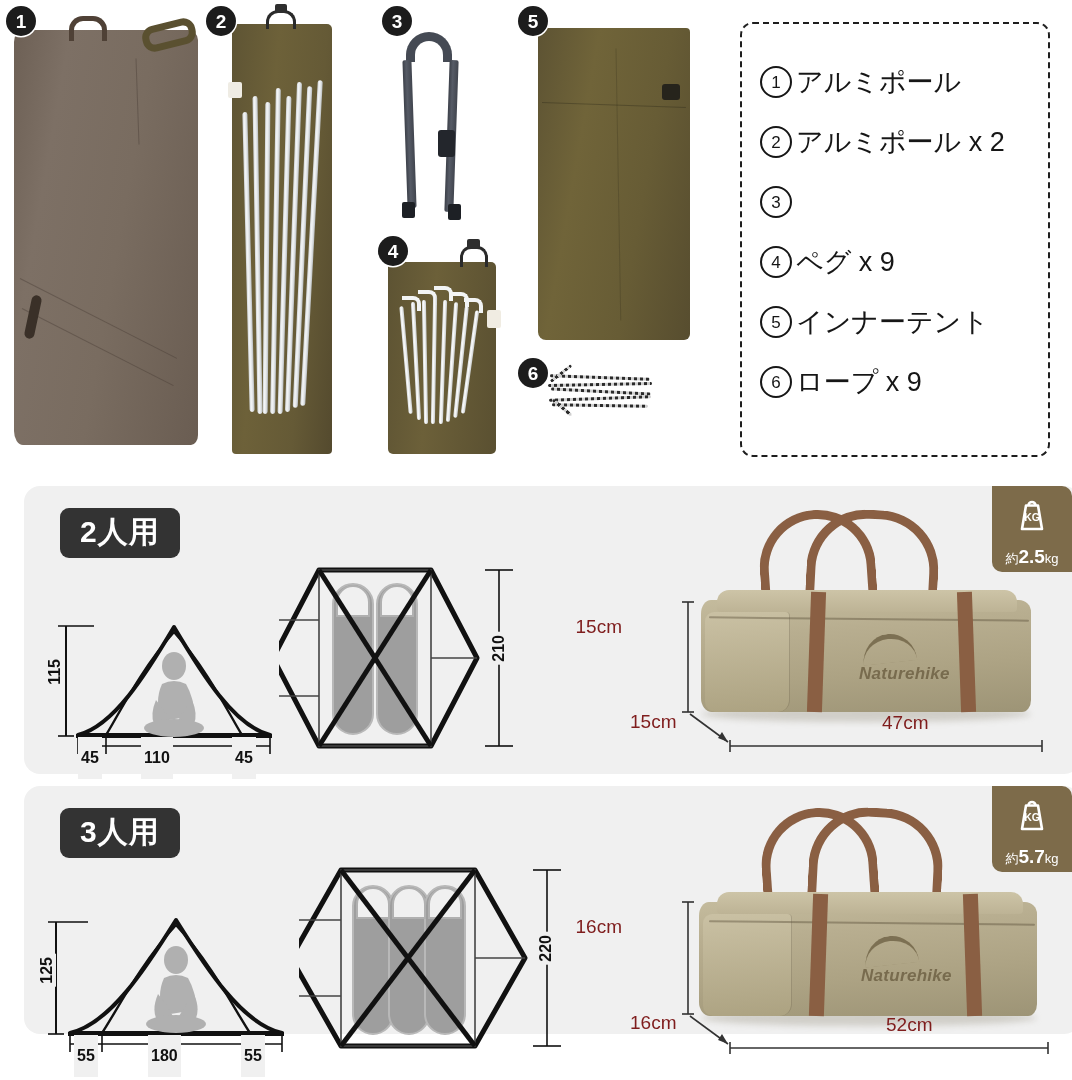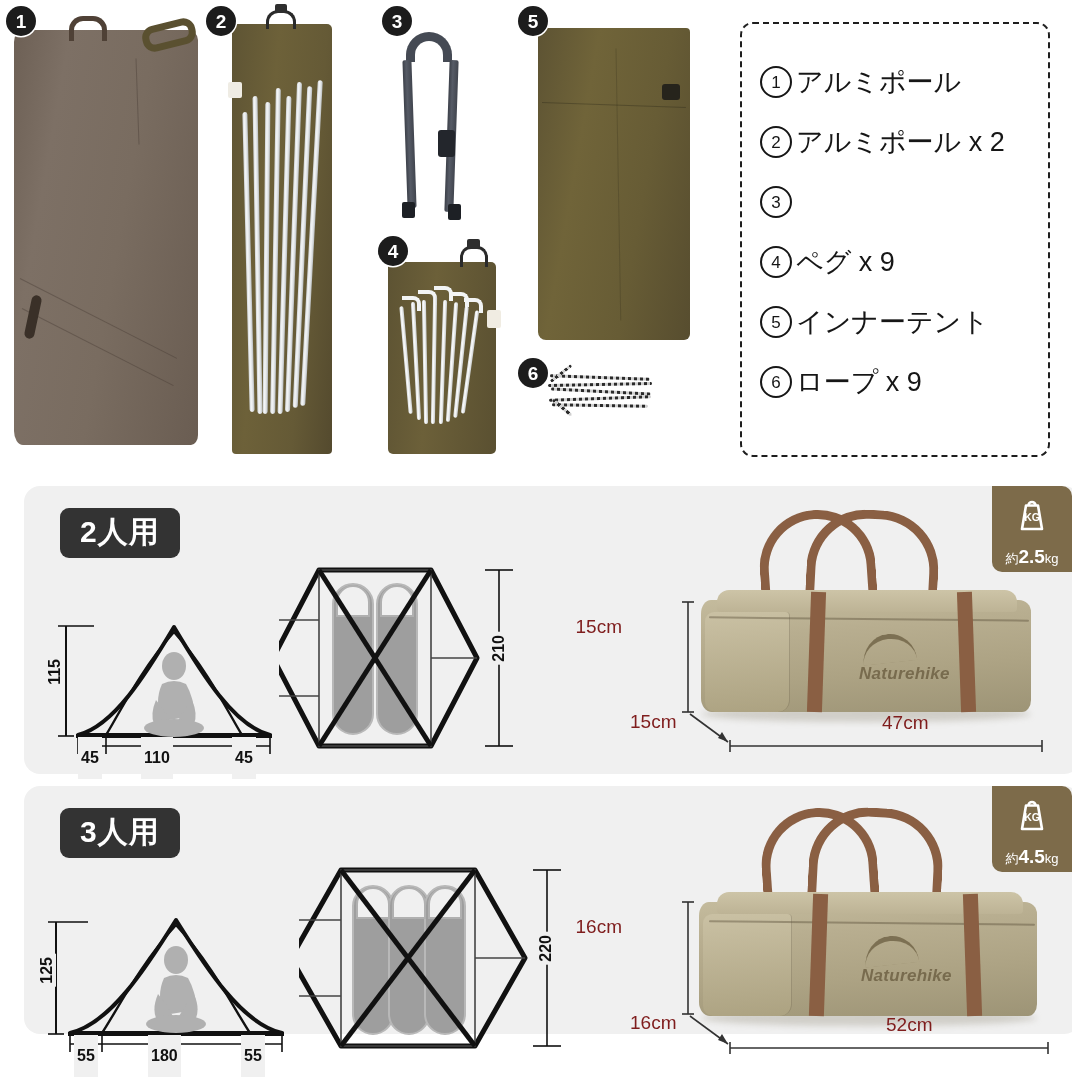--- a/index.html
+++ b/index.html
@@ -606,21 +606,21 @@
 <div class="spec-panel" id="panel-3p">
 
   <div class="size-badge">3人用</div>
 
   <div class="kg-badge">
     <svg class="kg-icon" viewBox="0 0 44 44">
       <path d="M16 13.5 L12 37 H32 L28 13.5 Z" fill="none" stroke="#ffffff" stroke-width="2.6" stroke-linejoin="round"></path>
       <path d="M18.5 13.5 a3.5 3.5 0 0 1 7 0" fill="none" stroke="#ffffff" stroke-width="2.6"></path>
       <text x="22" y="29" font-family="Liberation Sans, sans-serif" font-size="10.5" font-weight="bold" fill="#ffffff" text-anchor="middle">KG</text>
     </svg>
-    <div class="kg-text"><span>約</span><b>4.5</b><span>kg</span></div>
+    <div class="kg-text"><span>約</span><b>5.7</b><span>kg</span></div>
   </div>
 
   <svg class="draw" style="left:12px; top:112px;" width="280" height="156" viewBox="0 0 280 156">
     <line x1="20" y1="24" x2="20" y2="136" stroke="#111" stroke-width="2"></line>
     <line x1="12" y1="24" x2="52" y2="24" stroke="#111" stroke-width="1.6"></line>
     <line x1="12" y1="136" x2="28" y2="136" stroke="#111" stroke-width="1.6"></line>
     <line x1="32" y1="136" x2="248" y2="136" stroke="#111" stroke-width="4"></line>
     <path d="M34 135 C74 126 110 70 140 22 C170 70 206 126 246 135 Z" fill="none" stroke="#111" stroke-width="4" stroke-linejoin="round"></path>
     <path d="M66 135 C80 114 104 66 140 27 C176 66 200 114 214 135" fill="none" stroke="#111" stroke-width="2.4"></path>
     <g fill="#b0b0b0">

